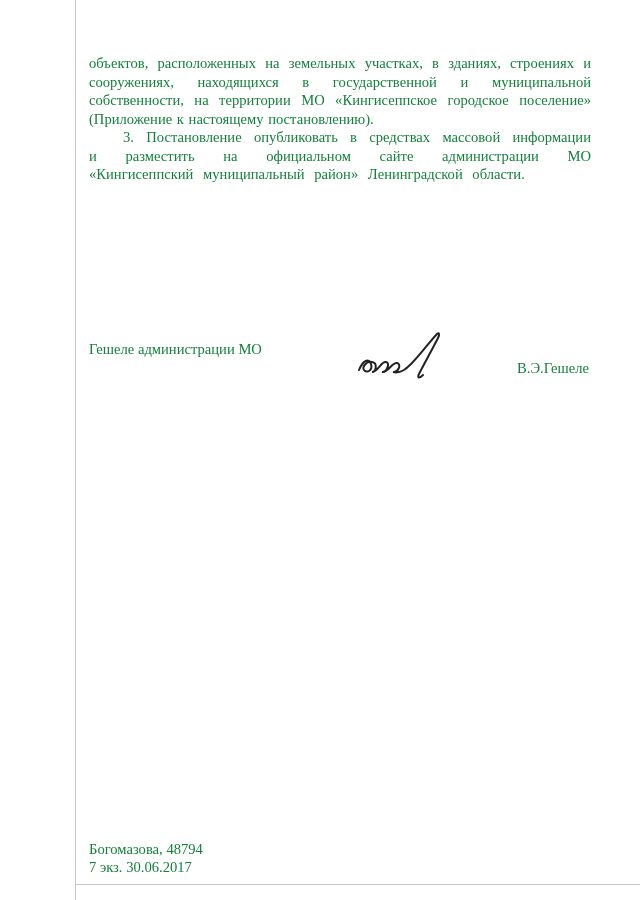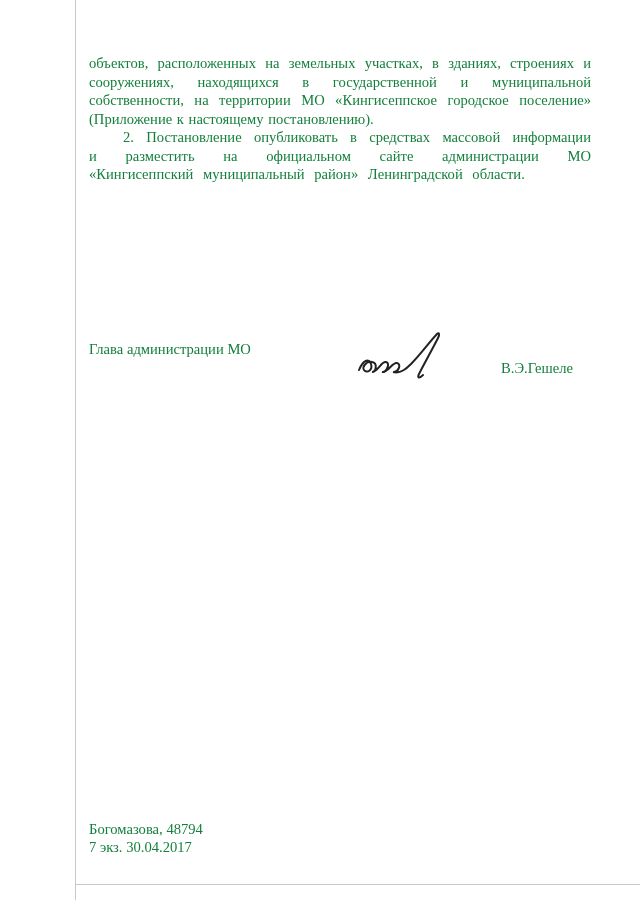--- a/index.html
+++ b/index.html
@@ -59,62 +59,62 @@
     line-height: 1.25;
   }
   .sign-left {
     position: absolute;
     left: 0;
     top: 0;
     width: 300px;
   }
   .sign-name {
     position: absolute;
-    left: 412px;
+    left: 428px;
     top: 19px;
     white-space: nowrap;
   }
   .signature-svg {
     position: absolute;
     left: 262px;
     top: -12px;
     width: 110px;
     height: 60px;
   }
   .footer {
     position: absolute;
     left: 89px;
-    top: 820px;
+    top: 840px;
     font-size: 14.6px;
     line-height: 1.25;
   }
 </style>
 </head>
 <body>
 
 <div class="page">
 
   <div class="scan-line-left"></div>
   <div class="scan-line-bottom"></div>
 
   <div class="body-text">
     <p>объектов, расположенных на земельных участках, в зданиях, строениях и сооружениях, находящихся в государственной и муниципальной собственности, на территории МО «Кингисеппское городское поселение» (Приложение к настоящему постановлению).</p>
-    <p class="numbered">2. Постановление опубликовать в средствах массовой информации и разместить на официальном сайте администрации МО «Кингисеппский муниципальный район» Ленинградской области.</p>
+    <p class="numbered">3. Постановление опубликовать в средствах массовой информации и разместить на официальном сайте администрации МО «Кингисеппский муниципальный район» Ленинградской области.</p>
   </div>
 
   <div class="sign-block">
     <div class="sign-left">
-      <div>Глава администрации МО</div>
+      <div>Гешеле администрации МО</div>
     </div>
 
     <svg class="signature-svg" viewBox="0 0 110 60">
       <path d="M8 42 C 12 32, 18 30, 20 36 C 22 42, 16 46, 13 42 C 11 39, 15 33, 21 34 C 27 35, 25 44, 21 44 C 27 44, 30 33, 35 34 C 40 35, 35 45, 31 44 C 37 45, 41 34, 46 35 C 51 36, 47 45, 42 44 C 50 46, 56 40, 60 36 C 70 26, 80 12, 86 6 C 88 4, 89 6, 87 10 C 82 20, 73 36, 68 46 C 66 50, 68 51, 72 47" fill="none" stroke="#222222" stroke-width="2" stroke-linecap="round"></path>
     </svg>
 
     <div class="sign-name">В.Э.Гешеле</div>
   </div>
 
   <div class="footer">
     <div>Богомазова, 48794</div>
-    <div>7 экз. 30.04.2017</div>
+    <div>7 экз. 30.06.2017</div>
   </div>
 
 </div>
 
 </body></html>

